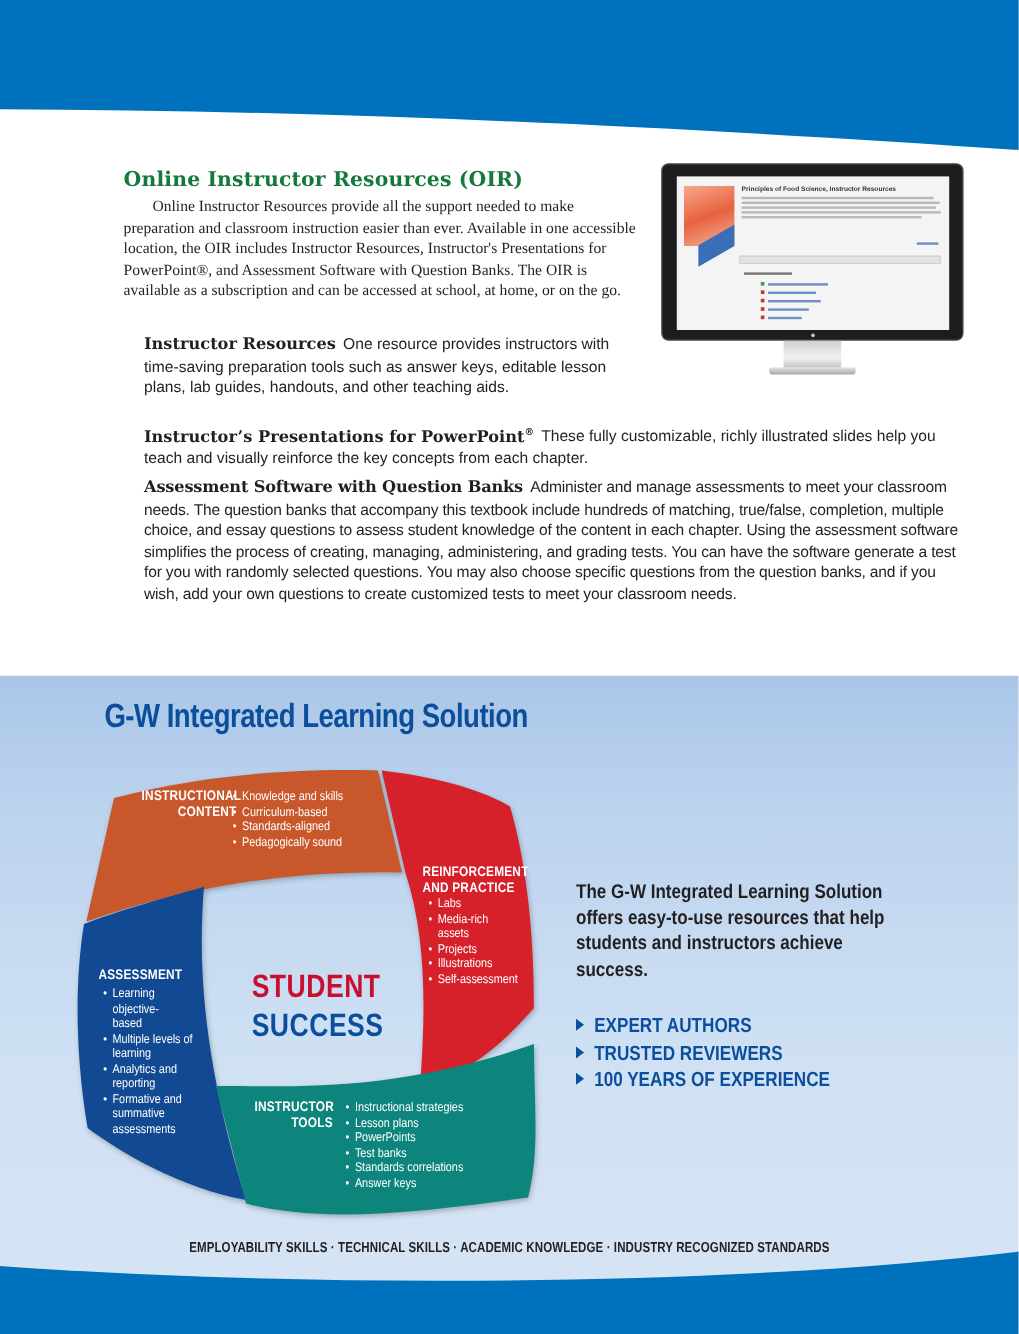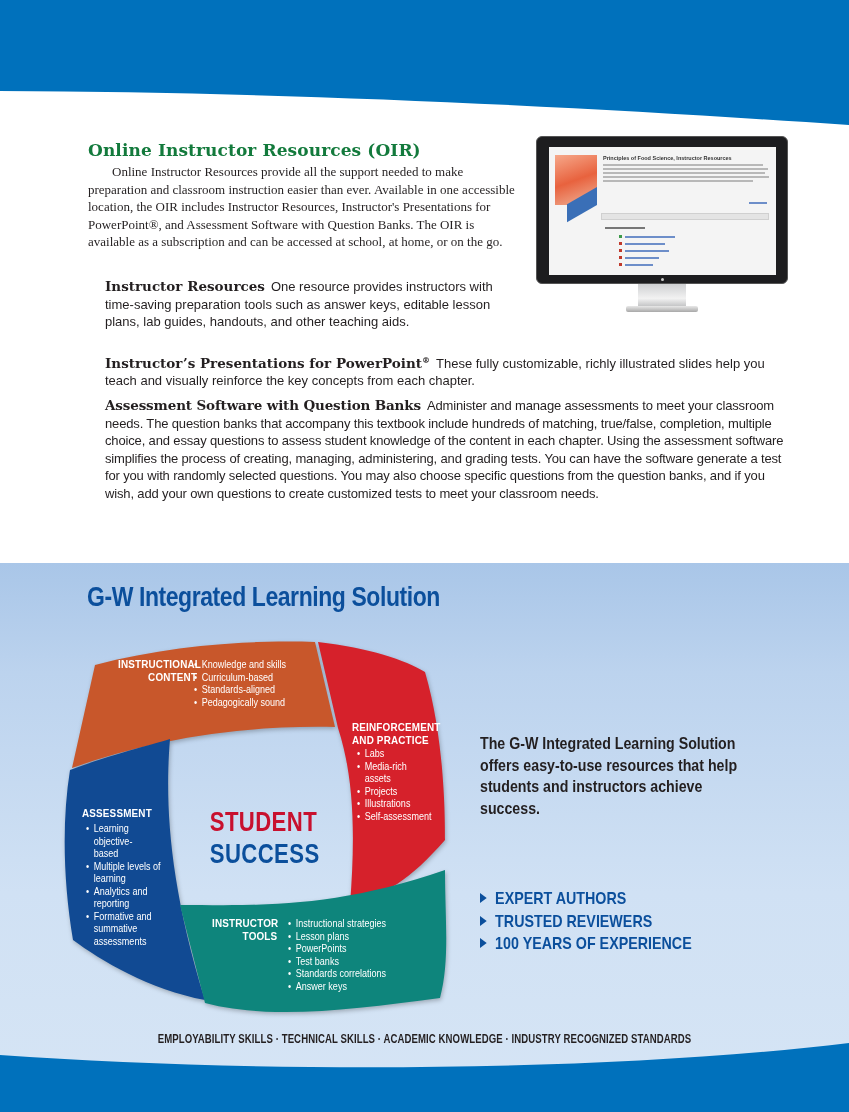--- a/index.html
+++ b/index.html
@@ -3,21 +3,21 @@
 <meta charset="utf-8">
 <style>
   * { margin: 0; padding: 0; box-sizing: border-box; }
   html, body { width: 849px; height: 1112px; overflow: hidden; background: #ffffff; }
   body { position: relative; font-family: "Liberation Sans", sans-serif; color: #231f20; }
 
   
   .top-banner { position: absolute; left: 0; top: 0; width: 849px; height: 130px; }
 
   
-  .oir { position: absolute; left: 0; top: 0; width: 701px; height: 560px; }
+  .oir { position: absolute; left: 15px; top: 0; width: 701px; height: 560px; }
   .oir-title {
     position: absolute; left: 88px; top: 140px;
     font-family: "DejaVu Serif", serif; font-weight: bold; font-size: 17px;
     color: #137a3c; letter-spacing: 0.1px; white-space: nowrap;
   }
   .oir-intro {
     position: absolute; left: 88px; top: 163px; width: 430px;
     font-family: Liberation Serif, serif; font-size: 13px; line-height: 17.5px; color: #231f20;
     text-indent: 24px;
   }
@@ -113,21 +113,21 @@
     display: block; font-family: "Liberation Sans", sans-serif; font-weight: bold; font-size: 12px;
     line-height: 19px; color: #231f20; transform: scaleX(0.86);
   }
   .center-subs { margin-top: 4px; }
 
   .blurb {
     position: absolute; left: 480px; top: 733px; width: 330px;
     font-family: "Liberation Sans", sans-serif; font-weight: bold; font-size: 16.5px;
     line-height: 21.5px; color: #231f20; transform: scaleX(0.86); transform-origin: left top;
   }
-  .bullets { position: absolute; left: 480px; top: 844px; width: 330px; list-style: none; margin-top: 44px; }
+  .bullets { position: absolute; left: 480px; top: 844px; width: 330px; list-style: none; }
   .bullets li {
     font-family: "Liberation Sans", sans-serif; font-weight: bold; font-size: 17px; line-height: 22.5px;
     color: #0b4f9c; white-space: nowrap; transform: scaleX(0.84); transform-origin: left top;
   }
   .bullets .tri {
     display: inline-block; width: 0; height: 0; border-top: 5px solid transparent;
     border-bottom: 5px solid transparent; border-left: 8px solid #0b4f9c; margin-right: 10px;
     vertical-align: 1px;
   }
 

